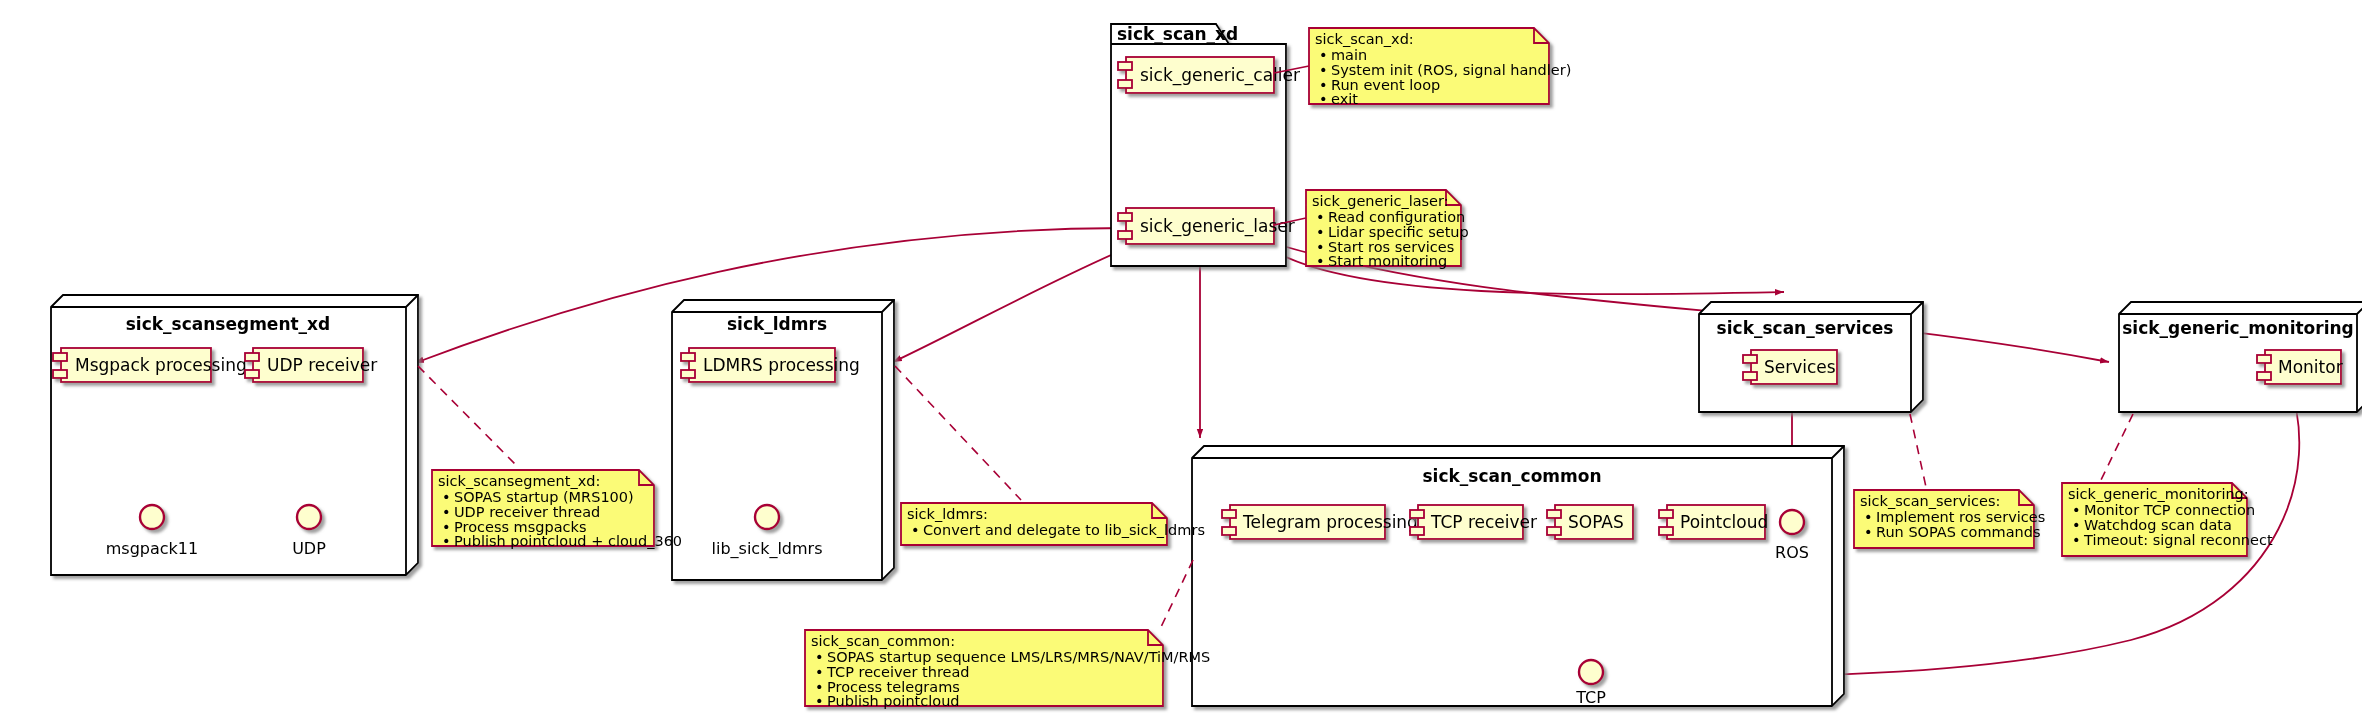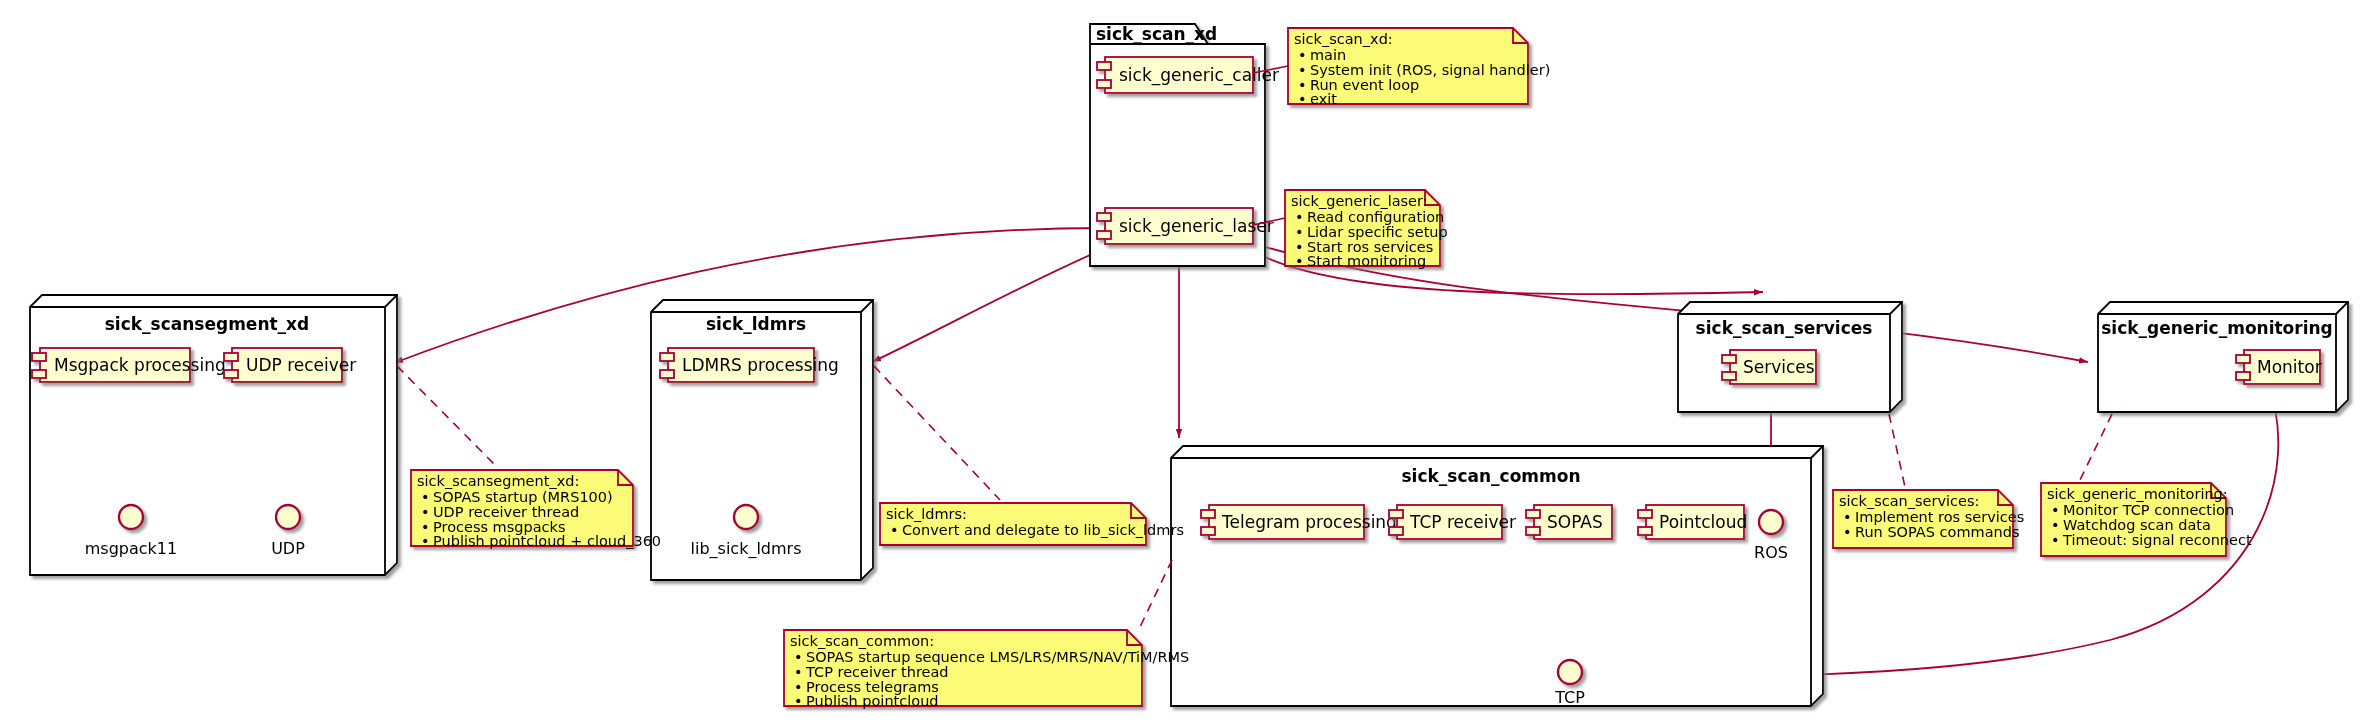--- a/index.html
+++ b/index.html
@@ -1,18 +1,18 @@
 <!DOCTYPE html>
 <html><head>
 <meta charset="utf-8">
 <style>
   html,body{margin:0;padding:0;background:#FFFFFF;}
   body{width:2362px;height:728px;overflow:hidden;
        font-family:"DejaVu Sans","Liberation Sans",sans-serif;}
-  #diagram{position:relative;width:2288px;height:728px;}
+  #diagram{position:relative;width:2288px;height:728px;margin-left:21px;}
   svg{position:absolute;left:0;top:0;}
   .pkg-title{font-weight:bold;font-size:17px;fill:#000000;font-family:"DejaVu Sans","Liberation Sans",sans-serif;}
   .comp-label{font-size:17px;fill:#000000;font-family:"DejaVu Sans","Liberation Sans",sans-serif;}
   .iface-label{font-size:16px;fill:#000000;font-family:"DejaVu Sans","Liberation Sans",sans-serif;}
   .note-title{font-size:14.5px;fill:#000000;font-family:"DejaVu Sans","Liberation Sans",sans-serif;}
   .note-item{font-size:14.5px;fill:#000000;font-family:"DejaVu Sans","Liberation Sans",sans-serif;}
 </style>
 </head>
 <body>
 

